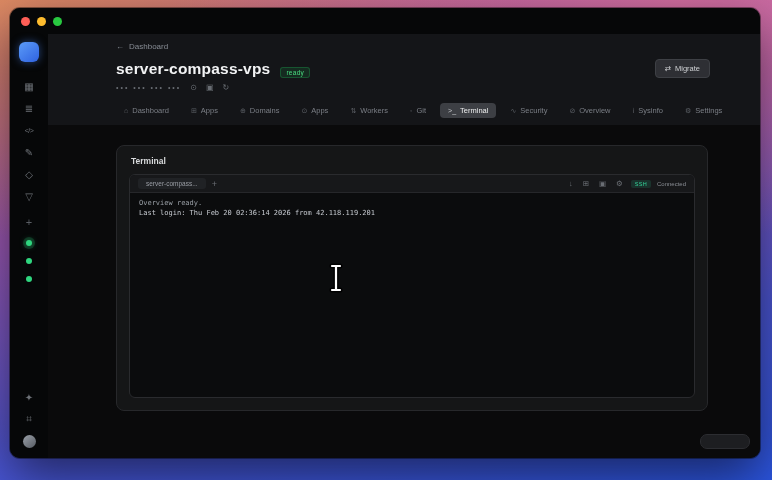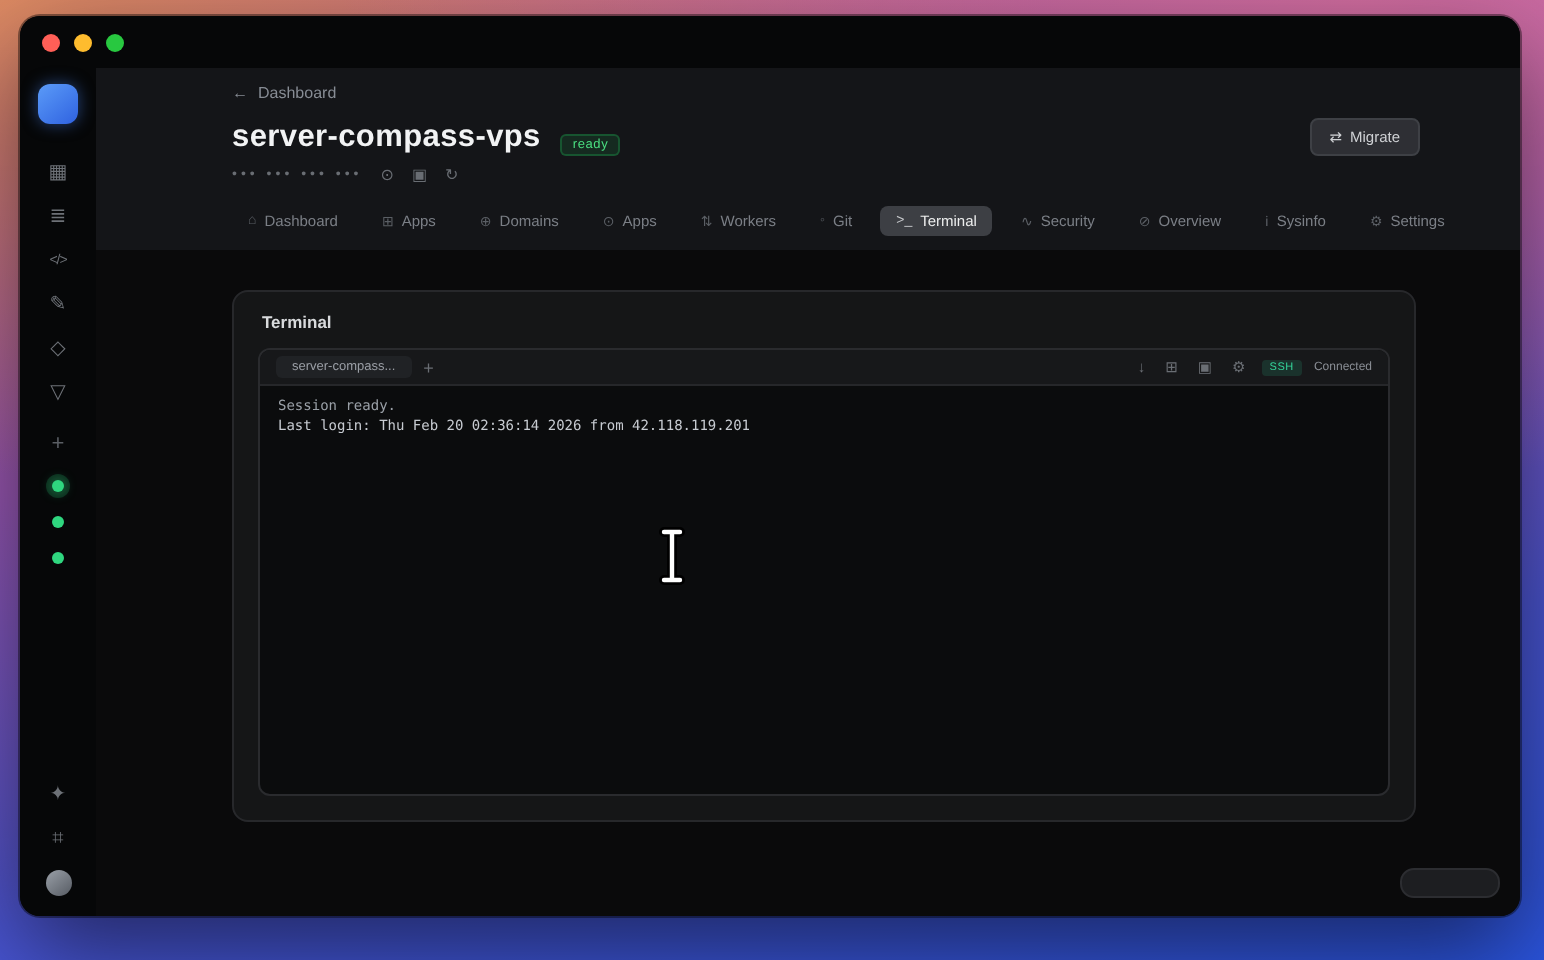--- a/index.html
+++ b/index.html
@@ -189,21 +189,21 @@
                 <div class="plus">+</div>
                 <div class="tb-spacer"></div>
                 <span class="tbico">↓</span>
                 <span class="tbico">⊞</span>
                 <span class="tbico">▣</span>
                 <span class="tbico">⚙</span>
                 <span class="sshpill">SSH</span>
                 <span class="connlbl">Connected</span>
               </div>
               <div class="termbody">
-                <div>Session ready.</div>
+                <div>Overview ready.</div>
                 <div class="tl-bright">Last login: Thu Feb 20 02:36:14 2026 from 42.118.119.201</div>
               </div>
             </div>
           </div>
         </div>
       </div>
     </div>
 
     <svg class="ibeam" width="16" height="30" viewBox="0 0 16 30">
       <g fill="none" stroke="#000" stroke-width="5" stroke-linecap="round">

